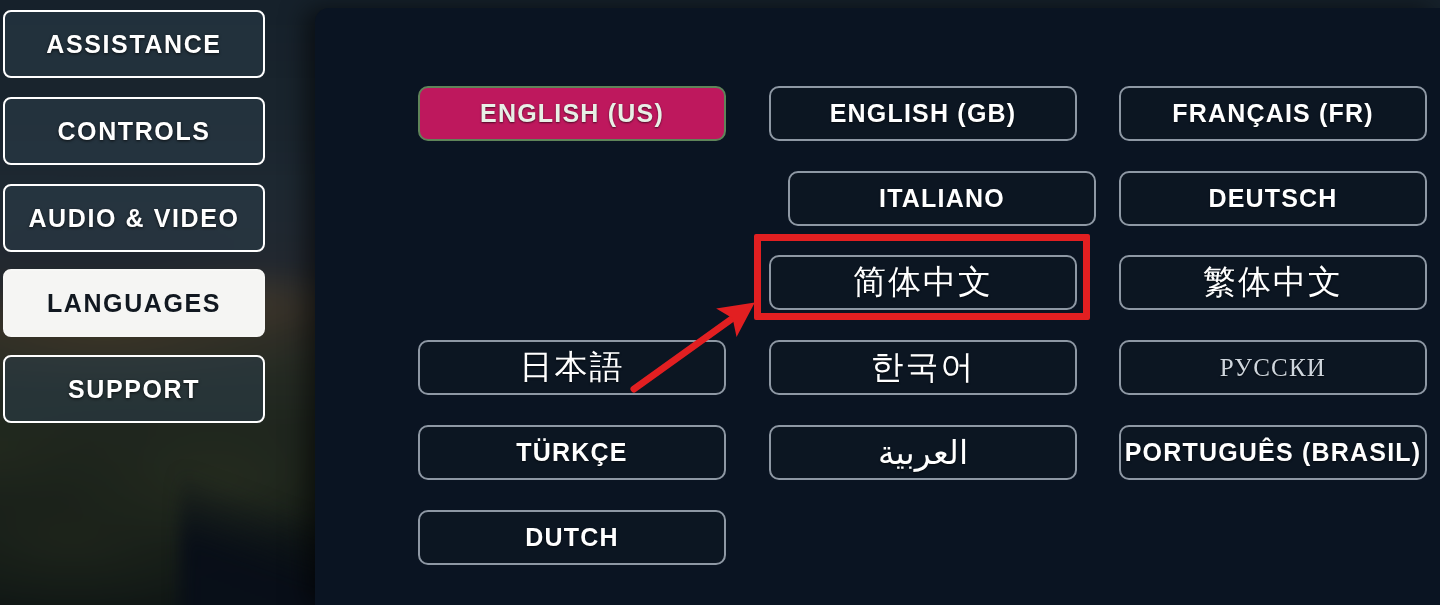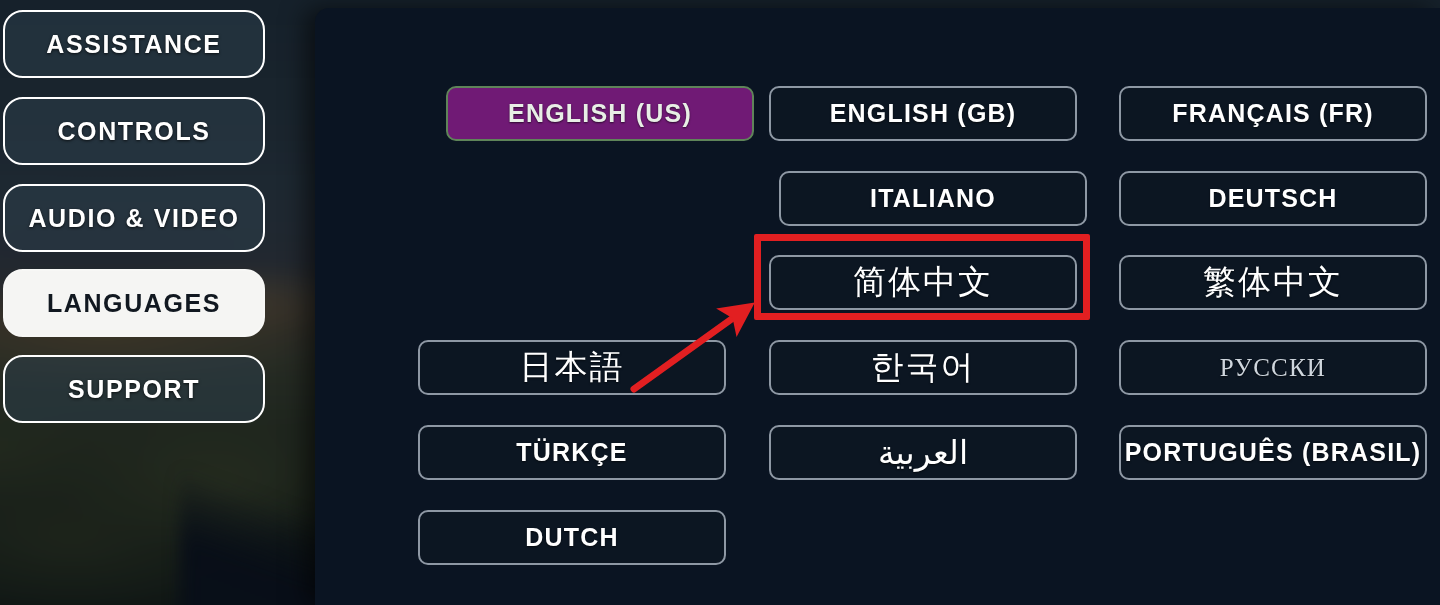--- a/index.html
+++ b/index.html
@@ -75,21 +75,21 @@
     width: 262px;
     height: 605px;
   }
   .side-btn {
     position: absolute;
     left: 0;
     width: 262px;
     height: 68px;
     box-sizing: border-box;
     border: 2px solid #ffffff;
-    border-radius: 20px;
+    border-radius: 8px;
     background: rgba(44,62,74,0.55);
     color: #ffffff;
     font-size: 25px;
     font-weight: bold;
     letter-spacing: 1.6px;
     display: flex;
     align-items: center;
     justify-content: center;
     text-shadow: 0 1px 3px rgba(0,0,0,0.7);
     -webkit-font-smoothing: antialiased;
@@ -138,25 +138,24 @@
     justify-content: center;
     text-shadow: 0 1px 2px rgba(0,0,0,0.6);
     -webkit-font-smoothing: antialiased;
   }
   .lang-btn.cjk {
     font-weight: normal;
     font-size: 33px;
     letter-spacing: 2px;
   }
   .lang-btn.selected {
-    background: #701a75;
+    background: #be185d;
     border-color: #5f8459;
     color: #e8efe6;
     letter-spacing: 1.2px;
-    margin-left: 28px;
   }
   .lang-btn.muted { color: #cfd6dd; font-weight: normal; font-family: Liberation Serif, serif; }
 
   
   #annot {
     position: absolute;
     inset: 0;
     pointer-events: none;
   }
   #redbox {
@@ -209,21 +208,21 @@
       <div class="lang-btn" style="left:0px;top:347px">
           <span>TÜRKÇE</span>
         </div>
       <div class="lang-btn" style="left:0px;top:432px">
           <span>DUTCH</span>
         </div>
 
       <div class="lang-btn" style="left:351px;top:8px">
           <span>ENGLISH (GB)</span>
         </div>
-      <div class="lang-btn" style="left:361px;top:93px">
+      <div class="lang-btn" style="left:370px;top:93px">
           <span>ITALIANO</span>
         </div>
       <div class="lang-btn cjk" style="left:351px;top:177px">
           <span>简体中文</span>
         </div>
       <div class="lang-btn cjk" style="left:351px;top:262px">
           <span>한국어</span>
         </div>
       <div class="lang-btn cjk" style="left:351px;top:347px">
           <span>العربية</span>

